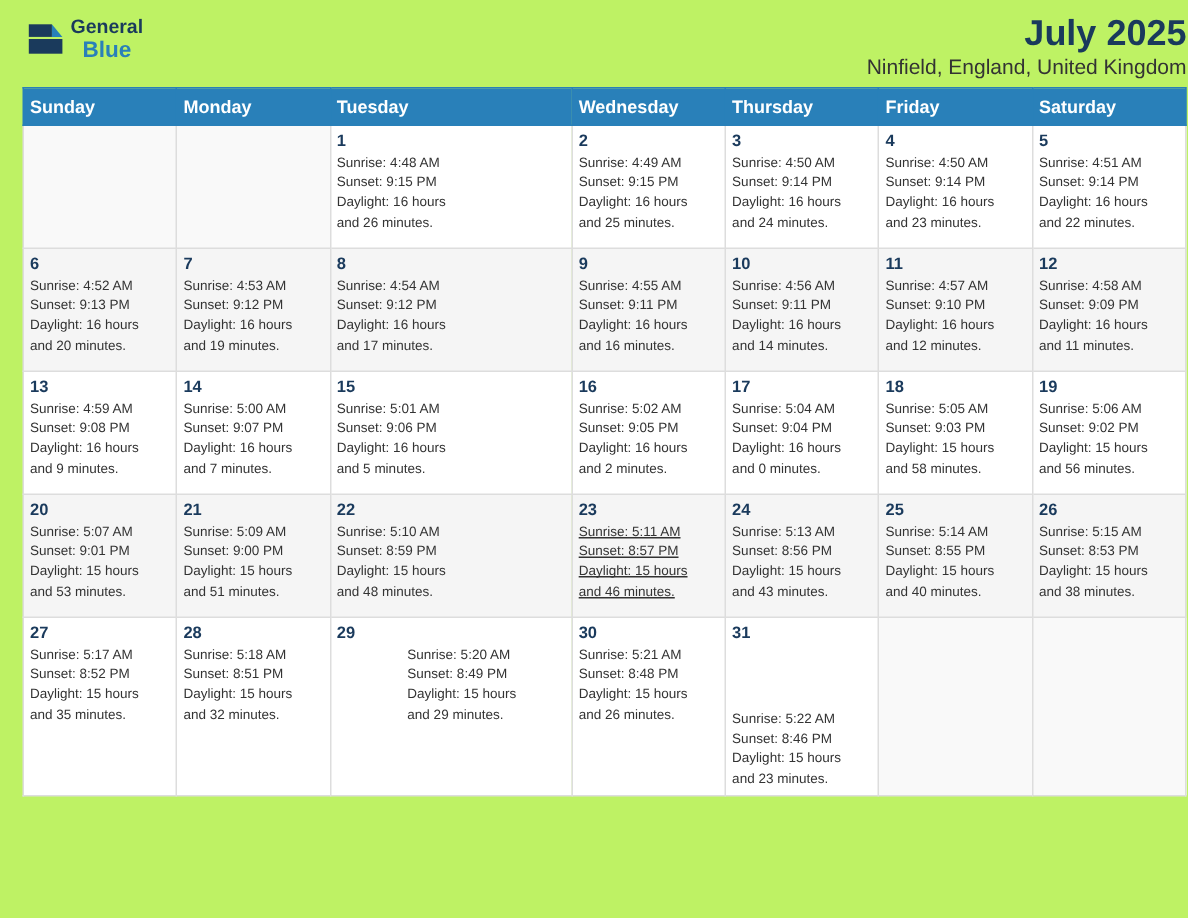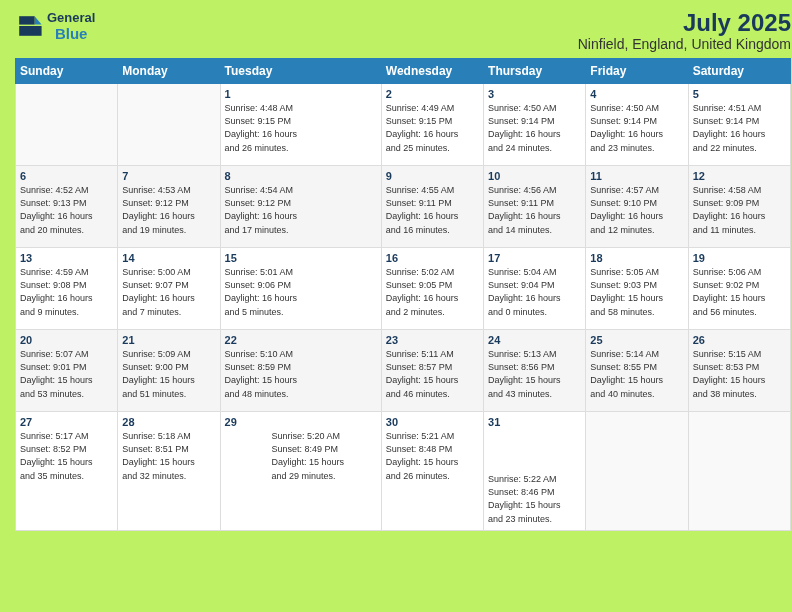--- a/index.html
+++ b/index.html
@@ -285,21 +285,21 @@
           </td>
           <td>
             <span class="day-num">22</span>
             <div class="day-detail" style="white-space: pre-line;">Sunrise: 5:10 AM
 Sunset: 8:59 PM
 Daylight: 15 hours
 and 48 minutes.</div>
           </td>
           <td>
             <span class="day-num">23</span>
-            <div class="day-detail" style="white-space: pre-line;">Sunrise: 5:11 AM
+            <div class="day-detail" style="white-space: pre-line; text-decoration: underline;">Sunrise: 5:11 AM
 Sunset: 8:57 PM
 Daylight: 15 hours
 and 46 minutes.</div>
           </td>
           <td>
             <span class="day-num">24</span>
             <div class="day-detail" style="white-space: pre-line;">Sunrise: 5:13 AM
 Sunset: 8:56 PM
 Daylight: 15 hours
 and 43 minutes.</div>

